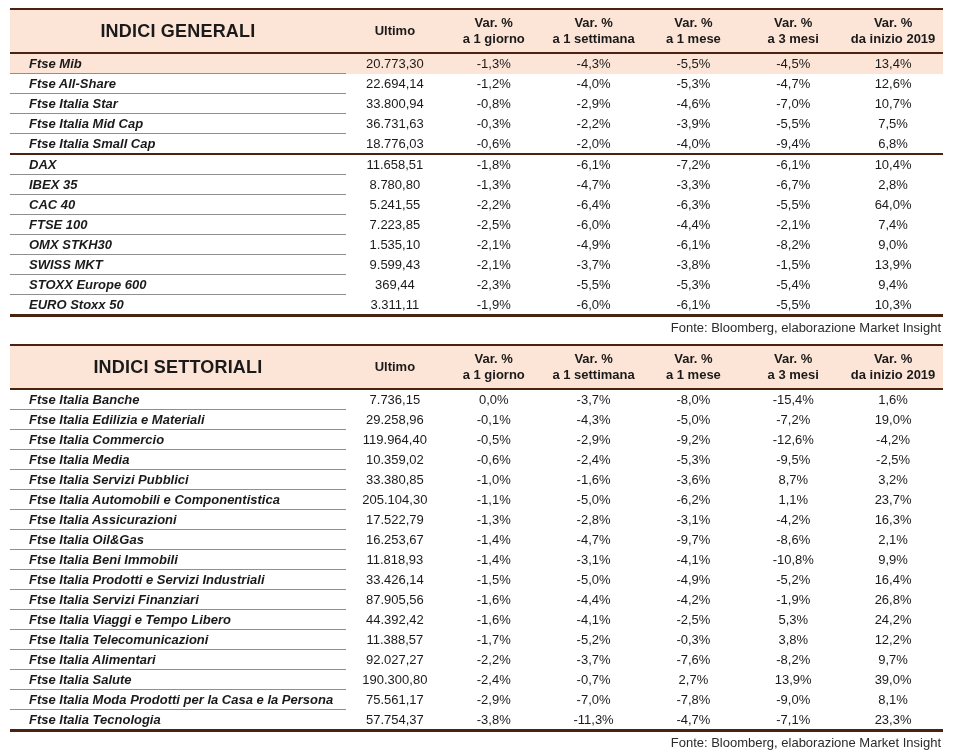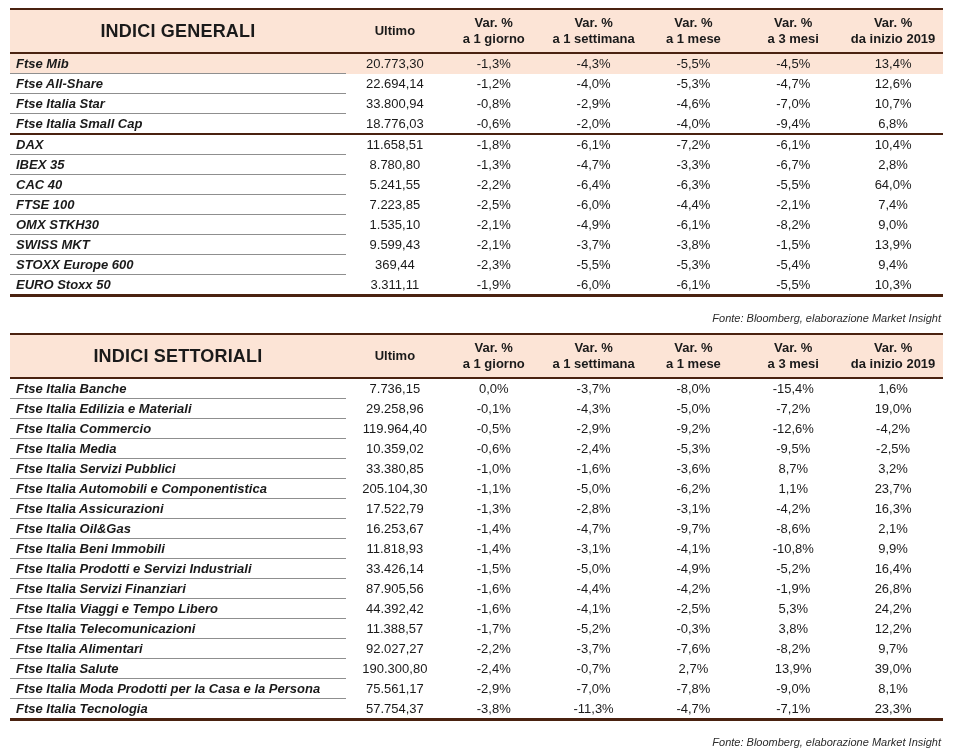--- a/index.html
+++ b/index.html
@@ -44,32 +44,31 @@
     padding:0 4px;
     vertical-align:middle;
     line-height:19px;
   }
   td.name{
     font-weight:bold;
     font-style:italic;
     border-bottom:1px solid var(--underline);
     white-space:nowrap;
     overflow:visible;
-    padding-left:6px;
+    padding-left:19px;
   }
   td.num{text-align:center;}
   td.bold{font-weight:normal;}
   tr.hl td{background:var(--header-bg);}
   tr.sep td{border-top:2px solid var(--border);}
   .fonte{
     text-align:right;
-    font-style:italic;
-    font-size:11px;
+    font-size:13px;
     color:#2b2b2b;
-    padding:15px 2px 4px 0;
+    padding:3px 2px 4px 0;
   }
   .gap{height:5px;}
 </style>
 </head>
 <body>
 
 <div class="page">
 
   <table class="idx-table">
     <colgroup>
@@ -129,20 +128,29 @@
         <tr>
           <td class="name">Ftse Italia Star</td>
           <td class="num">33.800,94</td>
           <td class="num bold">-0,8%</td>
           <td class="num">-2,9%</td>
           <td class="num">-4,6%</td>
           <td class="num">-7,0%</td>
           <td class="num">10,7%</td>
         </tr>
         <tr>
+          <td class="name">Ftse Italia Mid Cap</td>
+          <td class="num">36.731,63</td>
+          <td class="num bold">-0,3%</td>
+          <td class="num">-2,2%</td>
+          <td class="num">-3,9%</td>
+          <td class="num">-5,5%</td>
+          <td class="num">7,5%</td>
+        </tr>
+        <tr>
           <td class="name">Ftse Italia Small Cap</td>
           <td class="num">18.776,03</td>
           <td class="num bold">-0,6%</td>
           <td class="num">-2,0%</td>
           <td class="num">-4,0%</td>
           <td class="num">-9,4%</td>
           <td class="num">6,8%</td>
         </tr>
         <tr class="sep">
           <td class="name">DAX</td>

